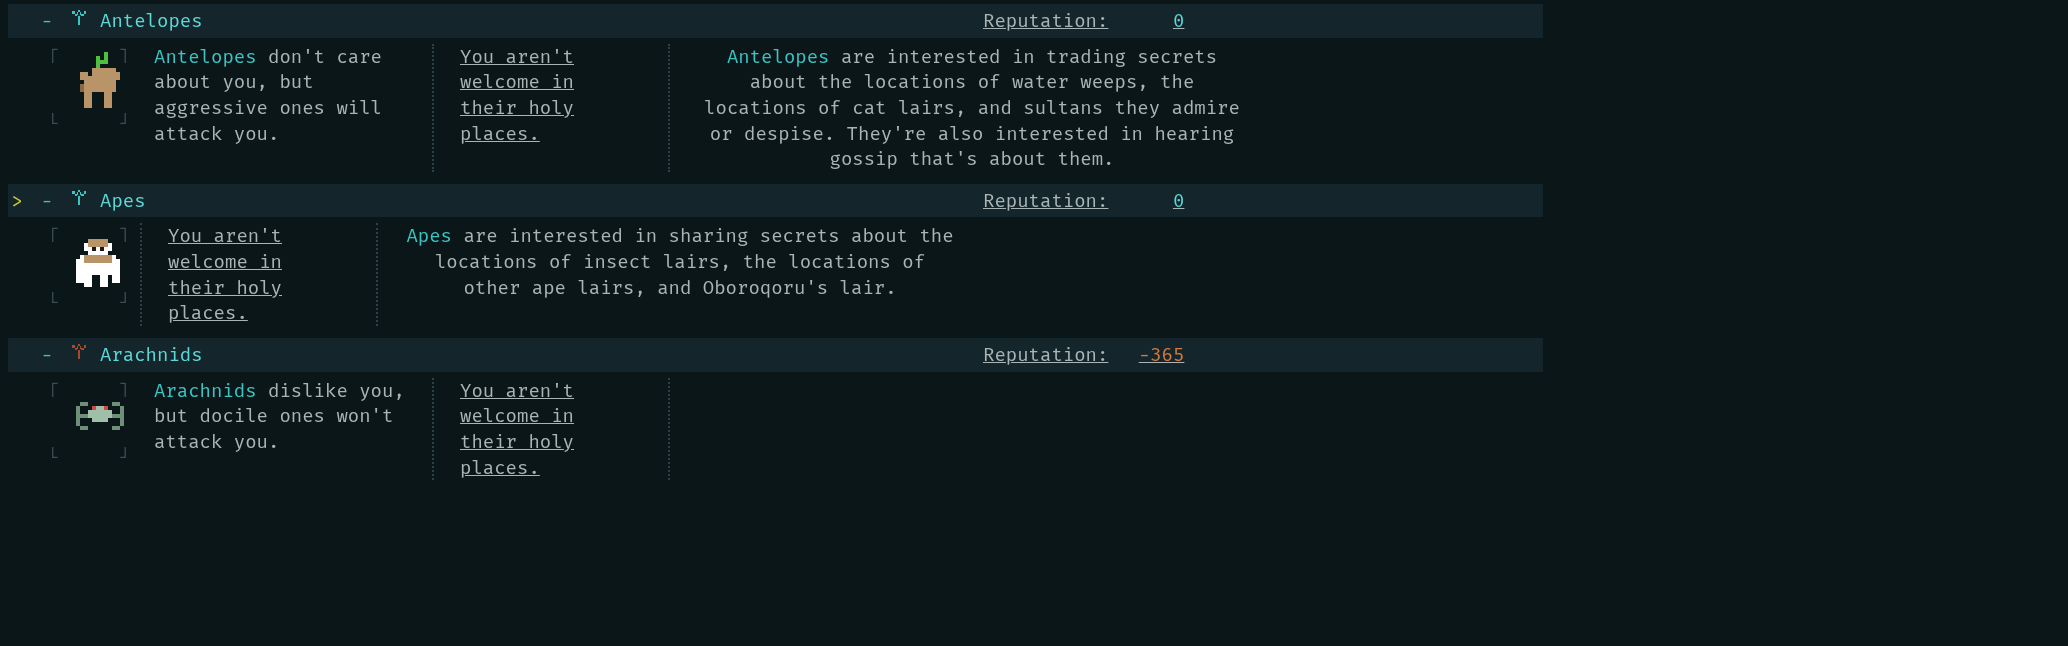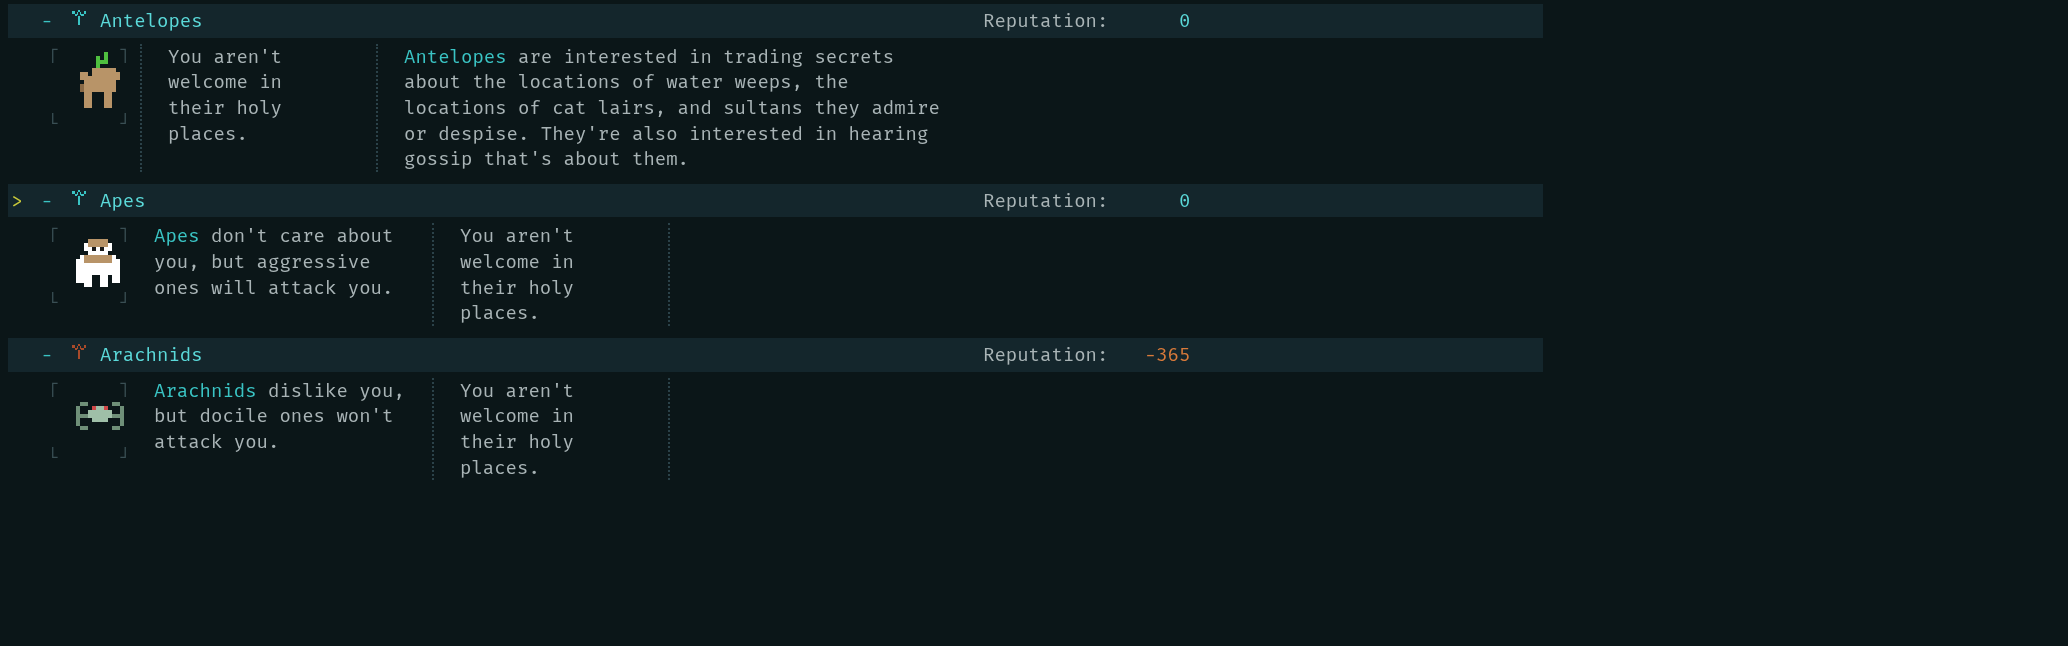--- a/index.html
+++ b/index.html
@@ -31,21 +31,21 @@
     display:flex;
     align-items:center;
     background:var(--header);
     padding:4px 0;
     gap:10px;
   }
   .selector-col{width:18px;text-align:center;color:var(--yellow);}
   .collapse-col{width:22px;text-align:center;color:var(--accent);}
   .factionicon-col{width:22px;text-align:center;}
   .faction-name{color:var(--accent2);}
-  .rep-block{margin-left:auto;padding-right:20px;display:flex;gap:22px;min-width:560px;}
+  .rep-block{margin-left:auto;padding-right:20px;display:flex;gap:16px;min-width:560px;text-decoration:underline;}
   .rep-label{color:var(--text);}
   .rep-val{width:60px;text-align:right;}
   .rep-neutral{color:var(--accent2);}
   .rep-neg{color:var(--orange);}
 
   .body-row{
     display:flex;
     padding:6px 0 6px 0;
     gap:12px;
   }
@@ -64,30 +64,30 @@
     font-size:16px;
   }
   .sprite-frame svg{position:absolute;left:18px;top:8px;}
   .corner{position:absolute;line-height:1;}
   .tl{top:-2px;left:-2px;}
   .tr{top:-2px;right:-2px;}
   .bl{bottom:-2px;left:-2px;}
   .br{bottom:-2px;right:-2px;}
   .col{padding:0 14px;}
   .col1{width:280px;flex:none;}
-  .col2{width:210px;flex:none;}
+  .col2{width:210px;flex:none;text-decoration:underline;}
   .col3{flex:1;max-width:580px;}
   .vsep{
     width:0;
     border-left:2px dotted var(--line);
     align-self:stretch;
   }
   .hl{color:var(--accent);}
   .para{margin-bottom:14px;}
-  .para:last-child{margin-bottom:0;}
+  .para:last-child{margin-bottom:0;text-align:center;}
 </style>
 </head>
 <body>
 
 <div id="root">
     <div class="faction">
       <div class="header-row">
     <div class="selector-col"></div>
     <div class="collapse-col">-</div>
     <div class="factionicon-col"><svg width="18" height="18" viewBox="0 0 16 16" shape-rendering="crispEdges">
@@ -120,20 +120,23 @@
       <rect x="4" y="6" width="8" height="4" fill="#b89468"></rect>
       <rect x="3" y="5" width="2" height="2" fill="#b89468"></rect>
       <rect x="10" y="4" width="2" height="2" fill="#b89468"></rect>
       <rect x="11" y="5" width="2" height="2" fill="#b89468"></rect>
       <rect x="4" y="10" width="2" height="4" fill="#b89468"></rect>
       <rect x="9" y="10" width="2" height="4" fill="#b89468"></rect>
       <rect x="3" y="8" width="1" height="2" fill="#8a6a46"></rect>
     </svg></span>
       </div>
     </div>
+    <div class="col col1">
+      <span class="hl">Antelopes</span><span> don't care about you, but aggressive ones will attack you.</span>
+    </div>
     <div class="vsep"></div>
     <div class="col col2">You aren't welcome in their holy places.</div>
     <div class="vsep"></div>
     <div class="col col3">
     <div class="para">
       <span class="hl">Antelopes</span><span> are interested in trading secrets about the locations of water weeps, the locations of cat lairs, and sultans they admire or despise. They're also interested in hearing gossip that's about them.</span>
     </div>
         </div>
       </div>
     </div>
@@ -172,27 +175,27 @@
       <rect x="8" y="4" width="1" height="1" fill="#1a1a1a"></rect>
       <rect x="3" y="6" width="9" height="5" fill="#ffffff"></rect>
       <rect x="4" y="6" width="7" height="2" fill="#b89468"></rect>
       <rect x="2" y="7" width="2" height="6" fill="#ffffff"></rect>
       <rect x="11" y="7" width="2" height="6" fill="#ffffff"></rect>
       <rect x="4" y="11" width="2" height="3" fill="#ffffff"></rect>
       <rect x="8" y="11" width="2" height="3" fill="#ffffff"></rect>
     </svg></span>
       </div>
     </div>
-    <div class="col col1">
-      <span class="hl">Apes</span><span> don't care about you, but aggressive ones will attack you.</span>
-    </div>
     <div class="vsep"></div>
     <div class="col col2">You aren't welcome in their holy places.</div>
     <div class="vsep"></div>
     <div class="col col3">
+    <div class="para">
+      <span class="hl">Apes</span><span> are interested in sharing secrets about the locations of insect lairs, the locations of other ape lairs, and Oboroqoru's lair.</span>
+    </div>
         </div>
       </div>
     </div>
     <div class="faction">
       <div class="header-row">
     <div class="selector-col"></div>
     <div class="collapse-col">-</div>
     <div class="factionicon-col"><svg width="18" height="18" viewBox="0 0 16 16" shape-rendering="crispEdges">
     <rect x="7" y="8" width="2" height="6" fill="#a84a2a"></rect>
     <rect x="7" y="6" width="2" height="2" fill="#a84a2a"></rect>

